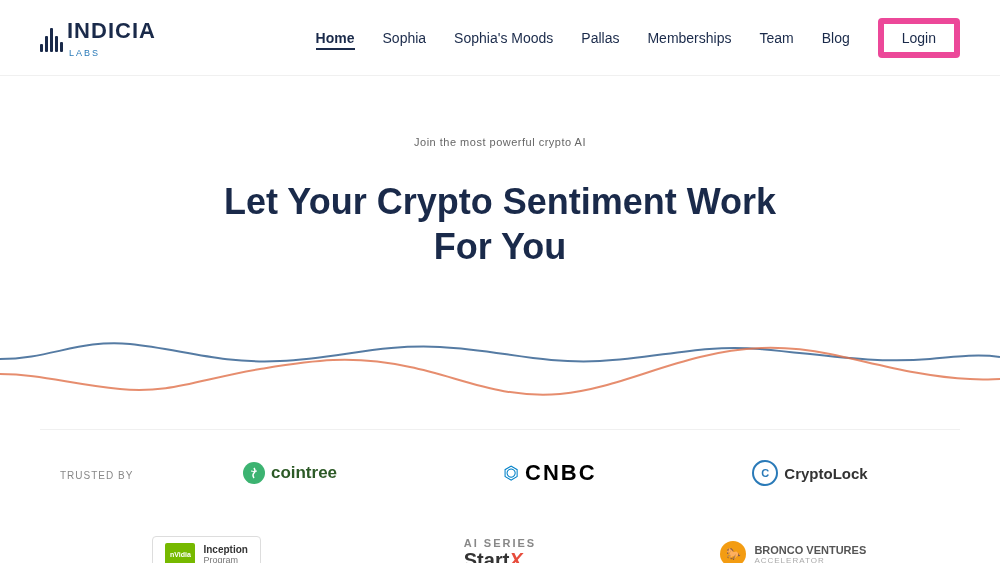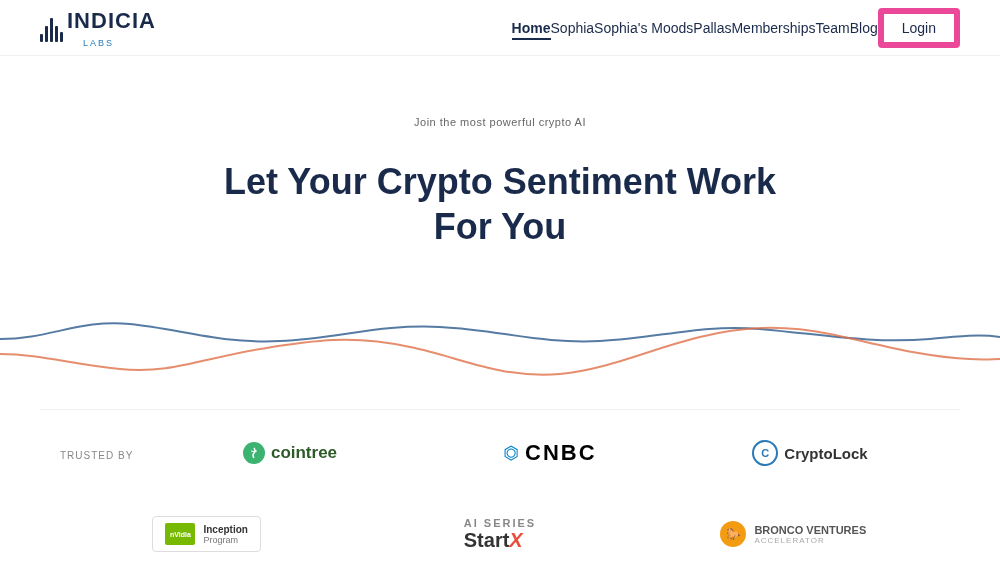--- a/index.html
+++ b/index.html
@@ -1,25 +1,25 @@
 <!DOCTYPE html>
 <html><head>
   <meta charset="utf-8">
   <style>
     * { margin: 0; padding: 0; box-sizing: border-box; }
     body { font-family: 'Segoe UI', Arial, sans-serif; background: #fff; color: #1a2a4a; width: 1000px; min-height: 563px; overflow-x: hidden; }
 
     
-    nav { display: flex; align-items: center; justify-content: space-between; padding: 0 40px; height: 56px; border-bottom: 1px solid #f0f0f0; }
+    nav { display: flex; align-items: center; justify-content: space-between; padding: 0 40px; height: 76px; border-bottom: 1px solid #f0f0f0; }
     .logo { display: flex; align-items: center; }
     .logo-text { font-size: 22px; font-weight: 800; color: #1a2a4a; letter-spacing: 1px; }
-    .logo-labs { font-size: 9px; color: #2a7ab8; letter-spacing: 2px; margin-left: 16px; margin-top: 4px; display: block; }
+    .logo-labs { font-size: 9px; color: #2a7ab8; letter-spacing: 2px; margin-left: 2px; margin-top: 4px; display: block; }
     .logo-bars { display: flex; align-items: flex-end; gap: 2px; margin-right: 4px; height: 28px; }
     .logo-bar { width: 3px; background: #1a2a4a; border-radius: 1px; }
-    nav ul { display: flex; list-style: none; align-items: center; }
+    nav ul { display: flex; list-style: none; gap: 28px; align-items: center; }
     nav ul li a { text-decoration: none; color: #1a2a4a; font-size: 14px; font-weight: 400; }
     nav ul li a.active { border-bottom: 2px solid #1a2a4a; padding-bottom: 2px; font-weight: 600; }
     nav ul li a.login { border: 6px solid #ec4899; padding: 6px 18px; border-radius: 4px; }
 
     
     .hero { text-align: center; padding: 60px 20px 0; }
     .hero-subtitle { font-size: 11px; color: #666; letter-spacing: 0.5px; margin-bottom: 12px; }
     .hero-title { font-size: 36px; font-weight: 700; color: #1a2a4a; line-height: 1.25; margin-top: 31px; }
 
     

